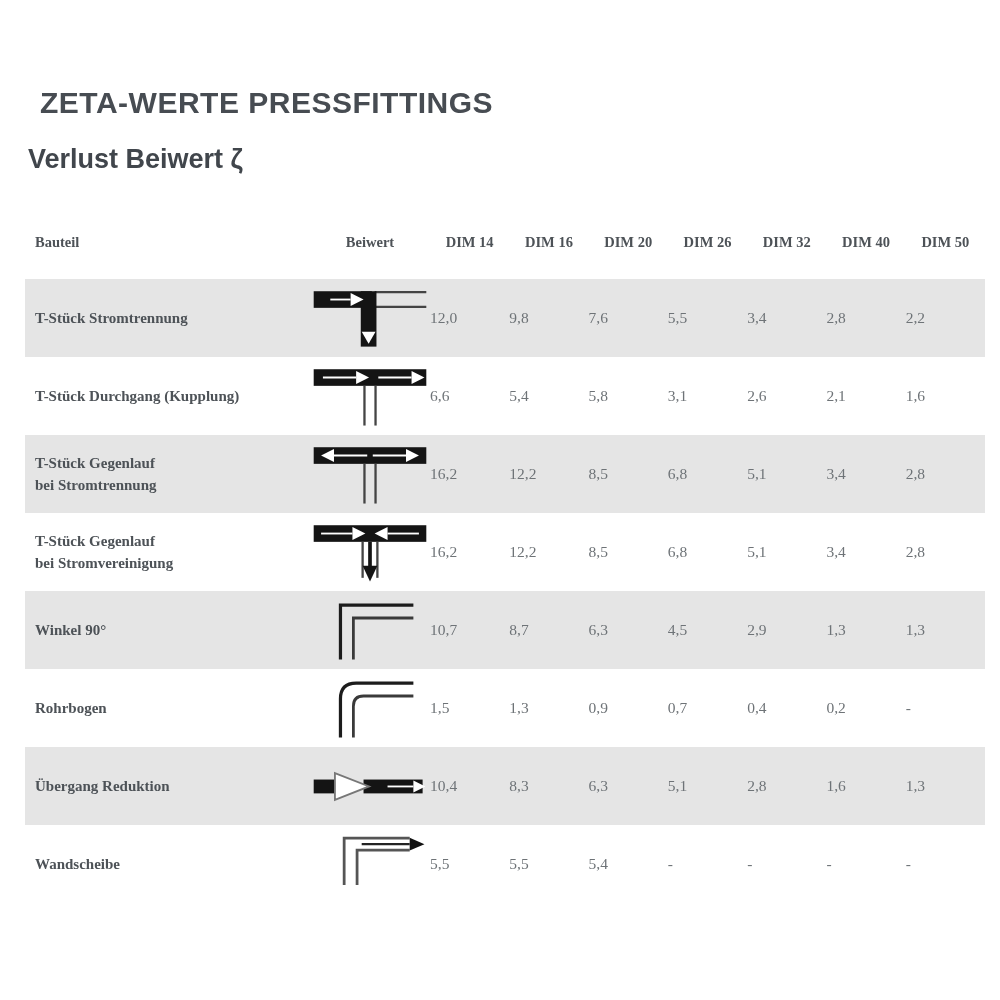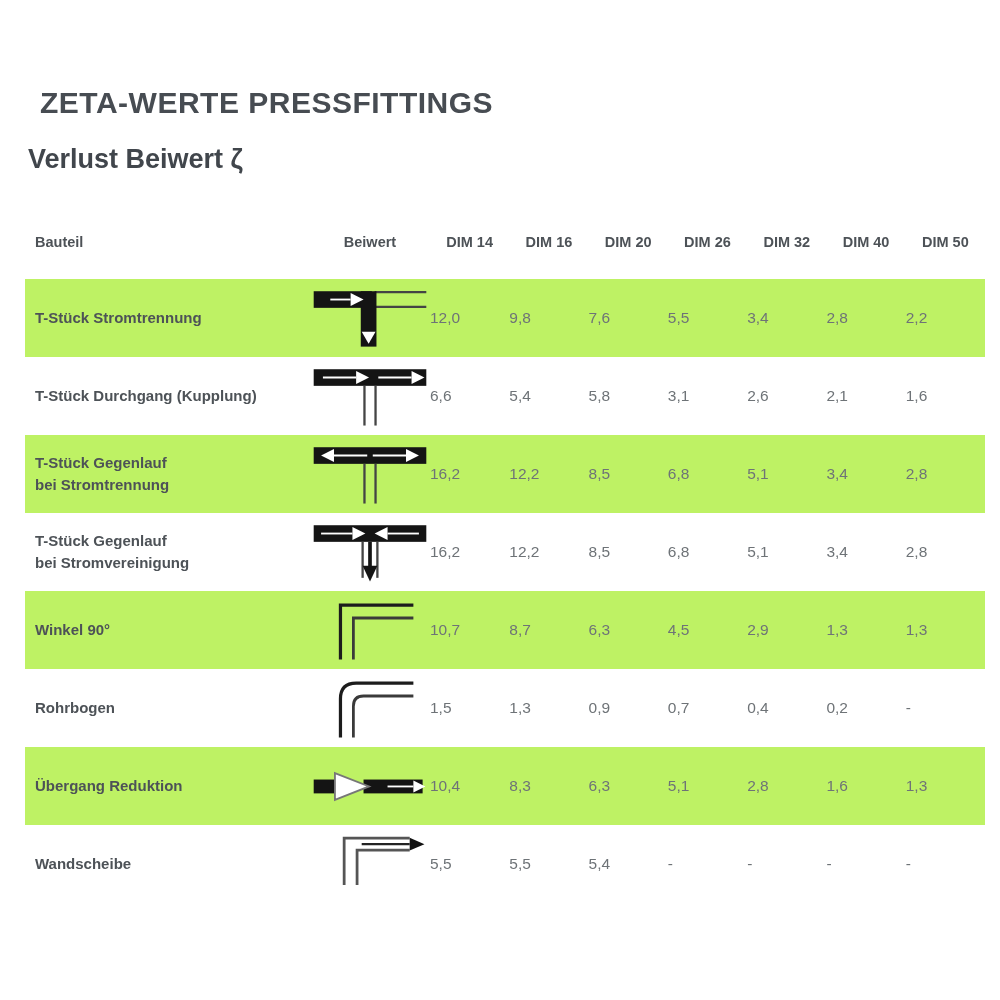--- a/index.html
+++ b/index.html
@@ -26,20 +26,21 @@
   }
   .subtitle {
     margin: 24px 0 0 28px;
     font-size: 27px;
     font-weight: 700;
     color: #41464c;
   }
   .ztable {
     width: 960px;
     margin: 0 0 0 25px;
+    font-family: Liberation Serif, serif;
   }
   .thead, .trow {
     display: grid;
     grid-template-columns: 285px 120px repeat(7, 1fr);
     align-items: center;
   }
   .thead {
     margin-top: 56px;
     height: 22px;
   }
@@ -51,21 +52,21 @@
     text-align: center;
   }
   .hcell.left {
     text-align: left;
     padding-left: 10px;
   }
   .trow {
     min-height: 78px;
   }
   .trow.alt {
-    background: #bef264;
+    background: #e5e5e5;
   }
   .cell.label {
     padding-left: 10px;
     font-size: 15px;
     font-weight: 700;
     color: #4d5257;
     line-height: 1.5;
     white-space: pre-line;
   }
   .cell.symbol {

